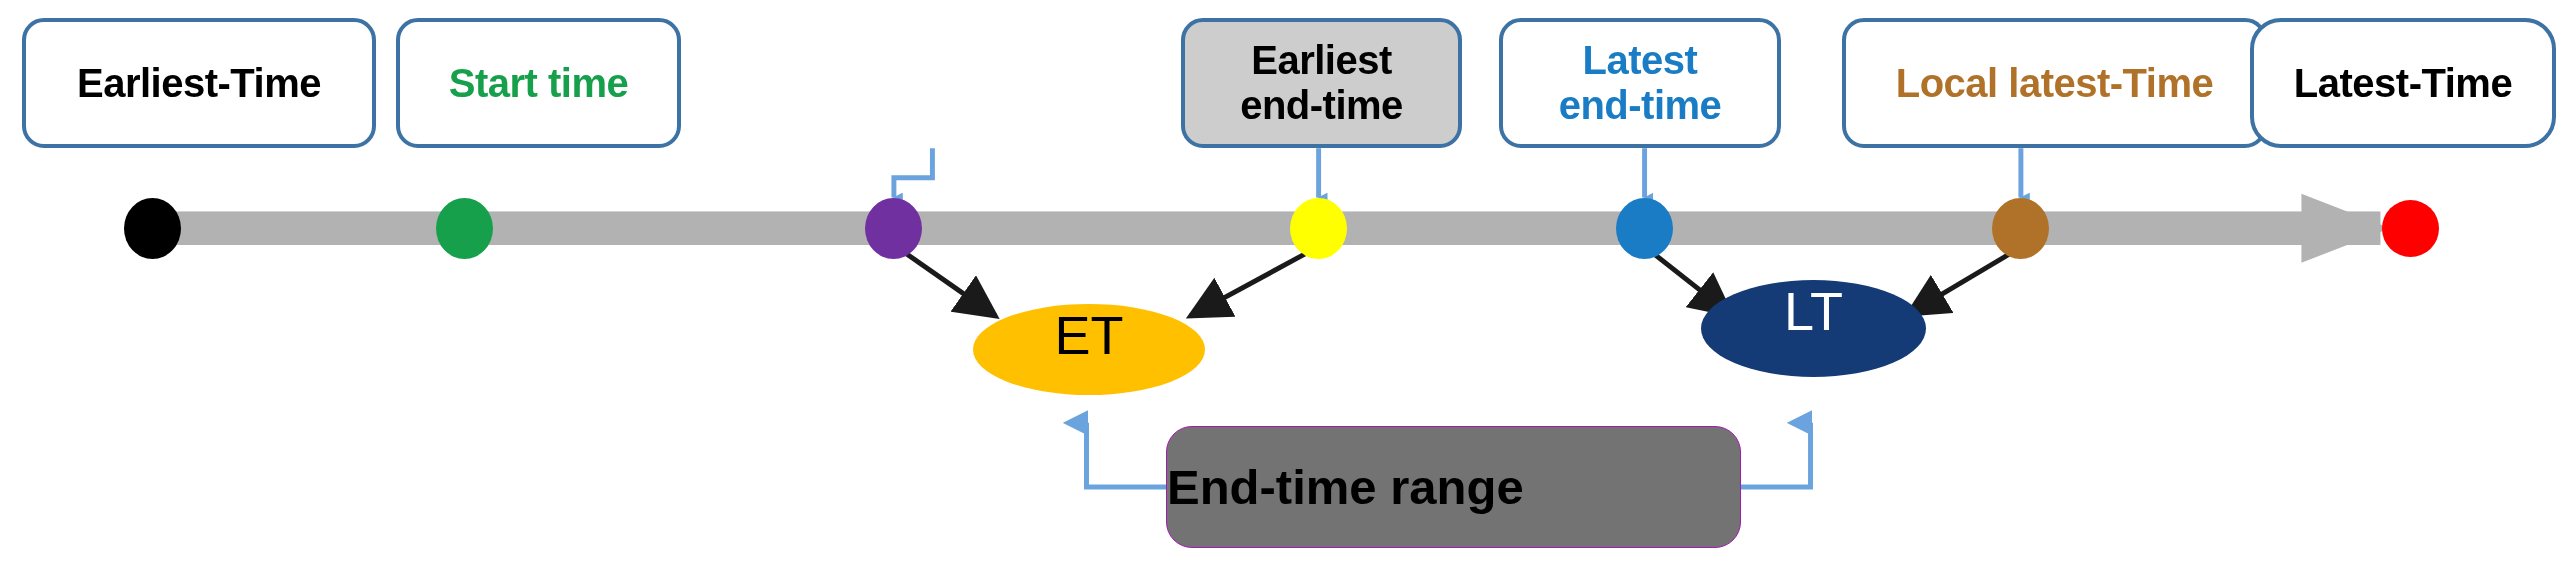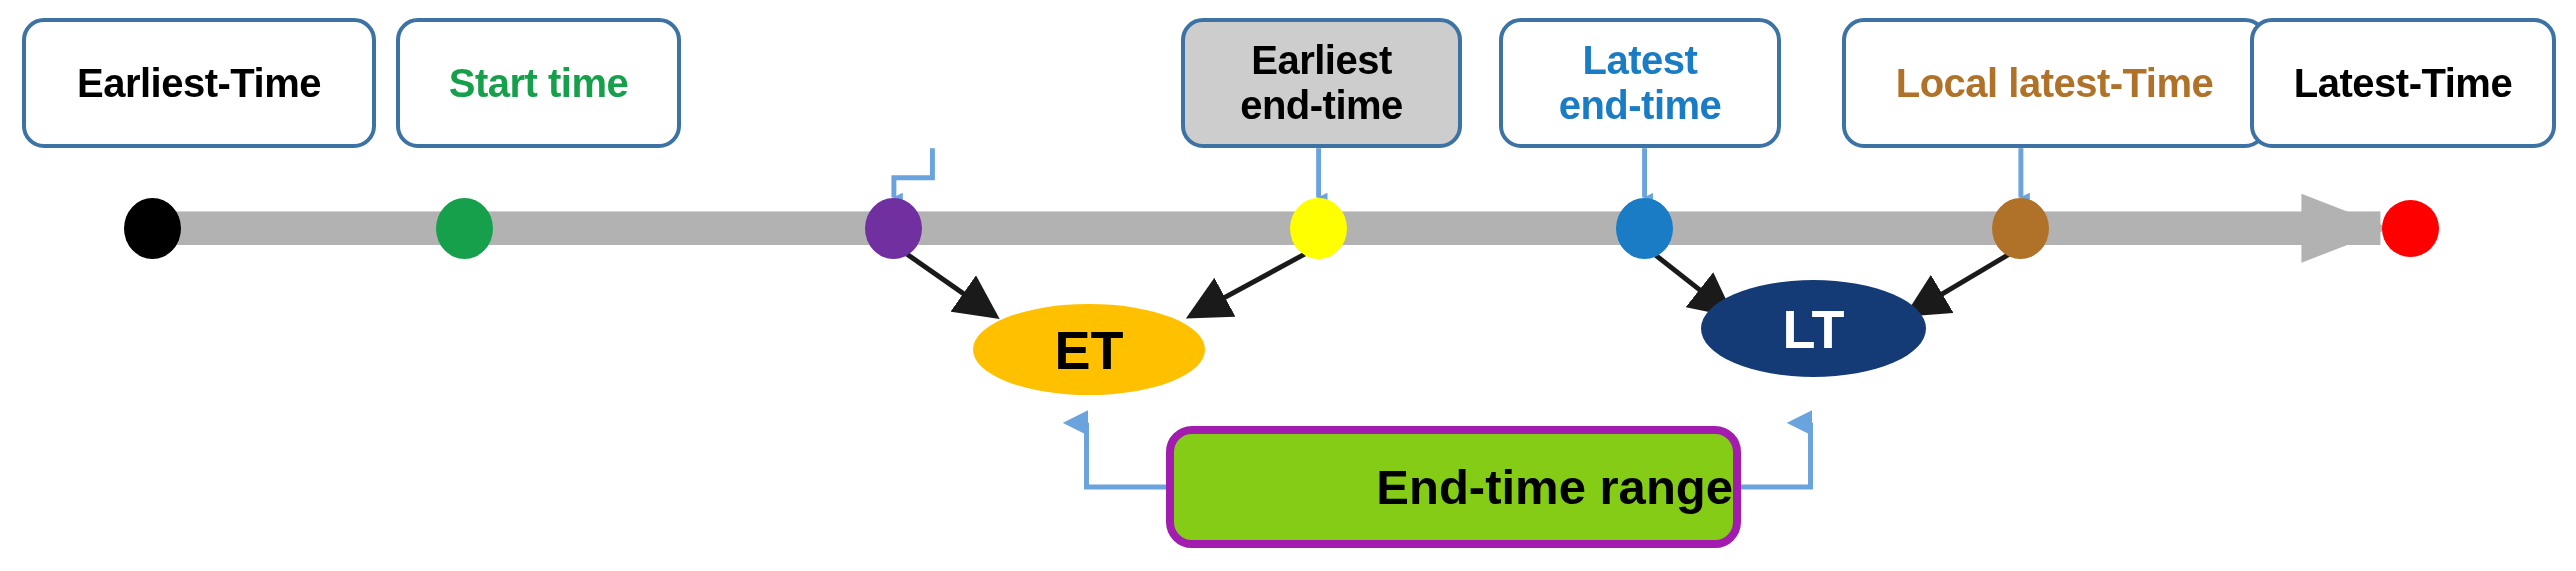--- a/index.html
+++ b/index.html
@@ -44,34 +44,34 @@
   }
   .label-box .txt {
     display: block;
     padding: 0 10px;
     white-space: pre-line;
   }
   .node-ellipse {
     position: absolute;
     border-radius: 50%;
     display: flex;
-    align-items: center;
+    align-items: flex-start;
     justify-content: center;
-    font-weight: bold;
+    font-weight: normal;
     z-index: 5;
   }
   .range-box {
     position: absolute;
     box-sizing: border-box;
-    border: 8px solid #a21caf;
+    border: 1px solid #a21caf;
     border-radius: 26px;
-    background: #84cc16;
+    background: #737373;
     display: flex;
     align-items: center;
-    justify-content: flex-end;
+    justify-content: flex-start;
     font-weight: bold;
     color: #000000;
     z-index: 6;
   }
   .dot {
     position: absolute;
     border-radius: 50%;
     z-index: 3;
   }
 </style>
@@ -153,21 +153,21 @@
 
   <div class="label-box" style="left:1499px; top:18px; width:282px; height:130px; color:#1a7cc4; font-size:40px;align-items:center;">
     <span class="txt">Latest
 end-time</span>
   </div>
 
   <div class="label-box" style="left:1808px; top:18px; width:425px; height:130px; color:#b07229; font-size:40px;margin-left:34px;">
     <span class="txt">Local latest-Time</span>
   </div>
 
-  <div class="label-box" style="left:2250px; top:18px; width:306px; height:130px; color:#000000; font-size:40px;">
+  <div class="label-box" style="left:2250px; top:18px; width:306px; height:130px; color:#000000; font-size:40px;border-radius:31px;">
     <span class="txt">Latest-Time</span>
   </div>
 
   <div class="dot" style="left:124px; top:198px; width:57px; height:61px; background:#000000;"></div>
   <div class="dot" style="left:436px; top:198px; width:57px; height:61px; background:#16a04b;"></div>
   <div class="dot" style="left:865px; top:198px; width:57px; height:61px; background:#7030a0;"></div>
   <div class="dot" style="left:1290px; top:198px; width:57px; height:61px; background:#ffff00;"></div>
   <div class="dot" style="left:1616px; top:198px; width:57px; height:61px; background:#1a7cc4;"></div>
   <div class="dot" style="left:1992px; top:198px; width:57px; height:61px; background:#b07229;"></div>
   <div class="dot" style="left:2382px; top:200px; width:57px; height:57px; background:#ff0000;"></div>

